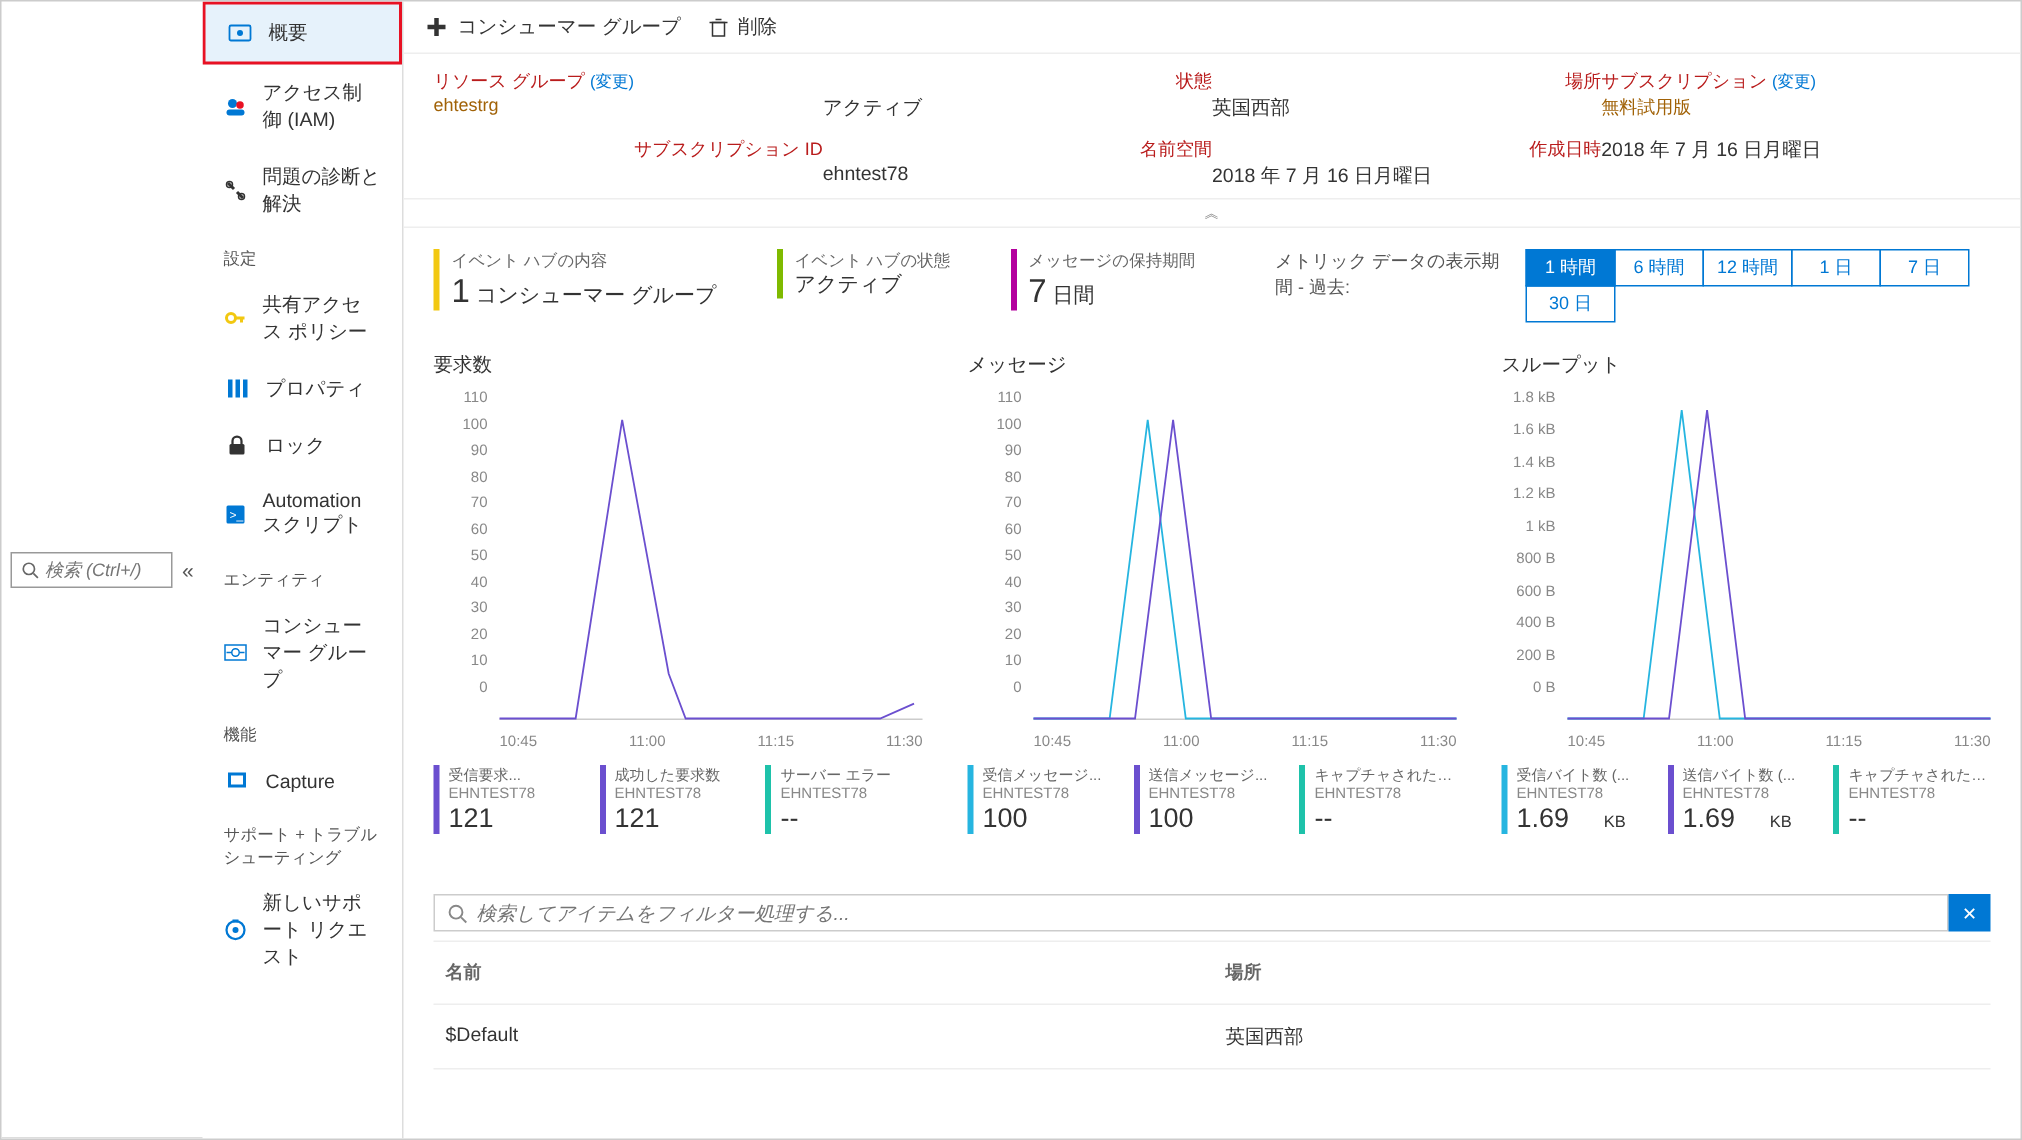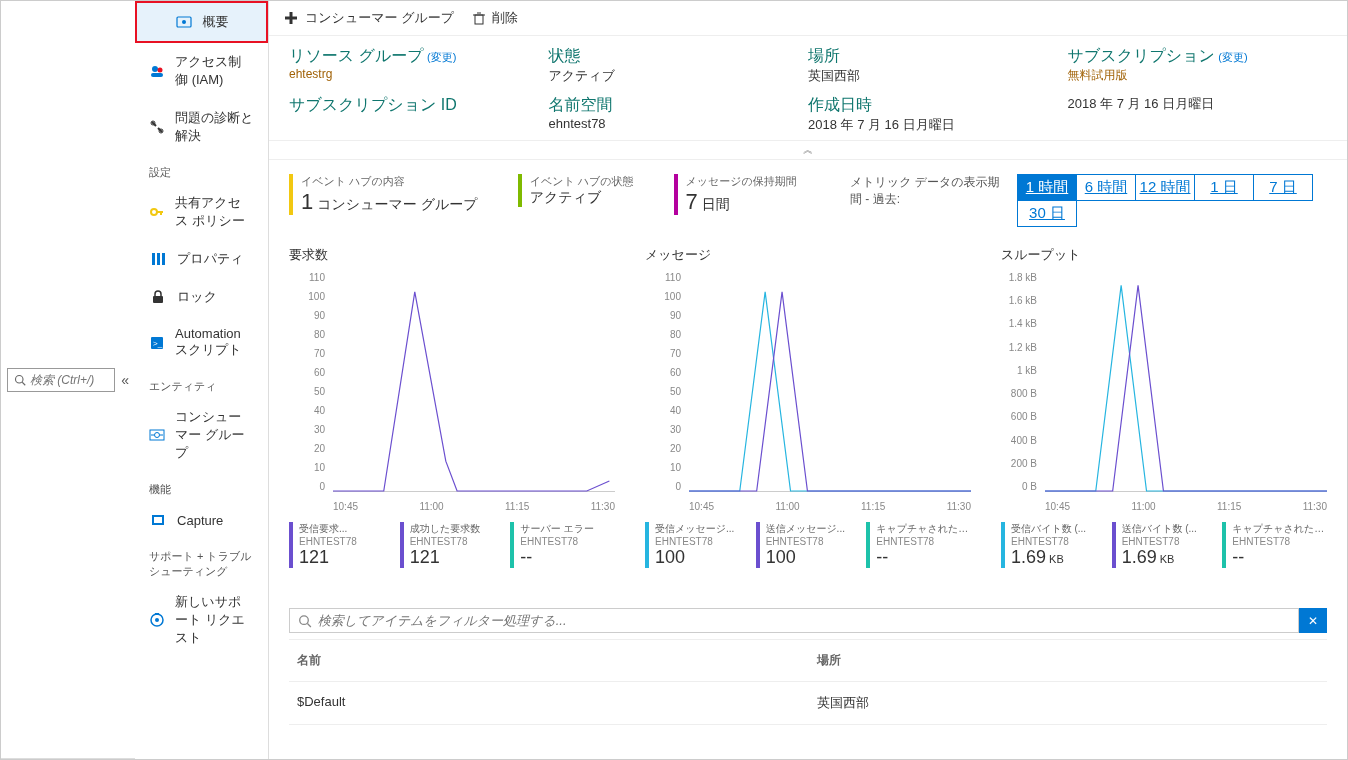--- a/index.html
+++ b/index.html
@@ -7,56 +7,56 @@
 .app { display: flex; width: 1348px; height: 760px; border: 1px solid #ccc; }
 .sidebar { width: 268px; border-right: 1px solid #ddd; display: flex; }
 .search-row { display: flex; align-items: center; padding: 4px 6px; border-bottom: 1px solid #ddd; }
 .search-box { flex: 1; display: flex; align-items: center; border: 1px solid #999; padding: 2px 6px; height: 24px; }
 .search-box input { border: none; outline: none; font-size: 12px; width: 100%; font-style: italic; color: #888; }
 .search-box svg { margin-right: 4px; flex-shrink: 0; }
 .collapse-btn { margin-left: 6px; font-size: 14px; color: #555; cursor: pointer; }
 .nav { overflow-y: auto; }
 .nav-item { display: flex; align-items: center; padding: 10px 14px; cursor: pointer; font-size: 13px; }
 .nav-item .icon { width: 18px; height: 18px; margin-right: 10px; display: inline-flex; align-items: center; justify-content: center; }
-.nav-item.active { background: #e6f2fb; border: 2px solid #e81123; justify-content: center; }
+.nav-item.active { background: #e6f2fb; border: 2px solid #e81123; }
 .nav-section { padding: 10px 14px 4px; font-size: 11px; color: #555; }
 .main { flex: 1; display: flex; flex-direction: column; overflow: hidden; }
 .toolbar { display: flex; align-items: center; padding: 8px 14px; border-bottom: 1px solid #eee; gap: 18px; }
 .toolbar-btn { display: flex; align-items: center; gap: 6px; font-size: 13px; cursor: pointer; }
 .essentials { padding: 10px 20px 6px; display: grid; grid-template-columns: repeat(4,1fr); row-gap: 10px; border-bottom: 1px solid #eee; font-size: 12px; position: relative; }
-.ess-label { color: #0f766e; font-size: 16px; }
+.ess-label { color: #b91c1c; font-size: 12px; text-align: right; }
 .ess-val { color: #333; font-size: 13px; }
 .ess-link { color: #a16207; cursor: pointer; }
 .ess-change { color: #0078d4; font-size: 11px; }
 .chevron-up { text-align: center; color: #888; font-size: 10px; padding: 2px 0; border-bottom: 1px solid #eee; }
 .content { padding: 14px 20px; overflow-y: auto; flex: 1; }
 .hub-row { display: flex; gap: 40px; align-items: flex-start; }
 .hub-stat { border-left: 4px solid; padding-left: 8px; }
 .hub-stat .lbl { font-size: 11px; color: #666; }
 .hub-stat .val { font-size: 14px; }
 .hub-stat .big { font-size: 22px; font-weight: 300; }
 .metric-period { display: flex; align-items: flex-start; gap: 12px; margin-left: auto; justify-content: space-between; }
 .period-label { font-size: 12px; color: #555; max-width: 155px; }
 .period-btns { display: flex; flex-wrap: wrap; width: 310px; }
-.period-btn { border: 1px solid #0078d4; color: #0078d4; padding: 3px 0; width: 60px; text-align: center; font-size: 15px; cursor: pointer; margin-right: -1px; margin-bottom: -1px; text-decoration: underline; }
+.period-btn { border: 1px solid #0078d4; color: #0078d4; padding: 3px 0; width: 60px; text-align: center; font-size: 12px; cursor: pointer; margin-right: -1px; margin-bottom: -1px; }
 .period-btn.active { background: #0078d4; color: #fff; }
 .charts { display: flex; gap: 30px; margin-top: 20px; }
 .chart-col { flex: 1; }
 .chart-title { font-size: 13px; margin-bottom: 8px; }
 .chart-area { position: relative; height: 240px; }
-.yaxis { position: absolute; left: 0; top: 0; bottom: 20px; width: 40px; display: flex; flex-direction: column; justify-content: space-between; font-size: 10px; color: #888; }
+.yaxis { position: absolute; left: 0; top: 0; bottom: 36px; width: 40px; display: flex; flex-direction: column; justify-content: space-between; font-size: 10px; color: #888; }
 .yaxis span { text-align: right; padding-right: 4px; }
 .plot { position: absolute; left: 44px; right: 0; top: 0; bottom: 20px; border-bottom: 1px solid #ccc; }
 .xaxis { position: absolute; left: 44px; right: 0; bottom: 0; display: flex; justify-content: space-between; font-size: 10px; color: #888; }
 .legend { display: flex; gap: 6px; margin-top: 10px; }
 .legend-item { border-left: 4px solid; padding-left: 6px; flex: 1; min-width: 0; }
 .legend-item .s1 { font-size: 10px; color: #666; white-space: nowrap; overflow: hidden; text-overflow: ellipsis; }
 .legend-item .s2 { font-size: 10px; color: #888; }
 .legend-item .s3 { font-size: 18px; }
-.legend-item .unit { font-size: 11px; }
+.legend-item .unit { font-size: 11px; margin-left: 20px; }
 .filter-row { display: flex; margin-top: 40px; justify-content: center; }
 .filter-input { flex: 1; border: 1px solid #ccc; display: flex; align-items: center; padding: 4px 8px; }
 .filter-input input { border: none; outline: none; width: 100%; font-style: italic; color: #888; font-size: 13px; }
 .filter-close { width: 28px; background: #0078d4; color: #fff; display: flex; align-items: center; justify-content: center; cursor: pointer; }
 .table { margin-top: 6px; }
 .thead, .trow { display: flex; padding: 12px 8px; border-bottom: 1px solid #eee; font-size: 13px; }
 .thead { color: #666; font-size: 12px; border-top: 1px solid #eee; font-weight: bold; }
 .col-name { flex: 0 0 520px; }
 .col-loc { flex: 1; }
 svg.line { overflow: visible; }

